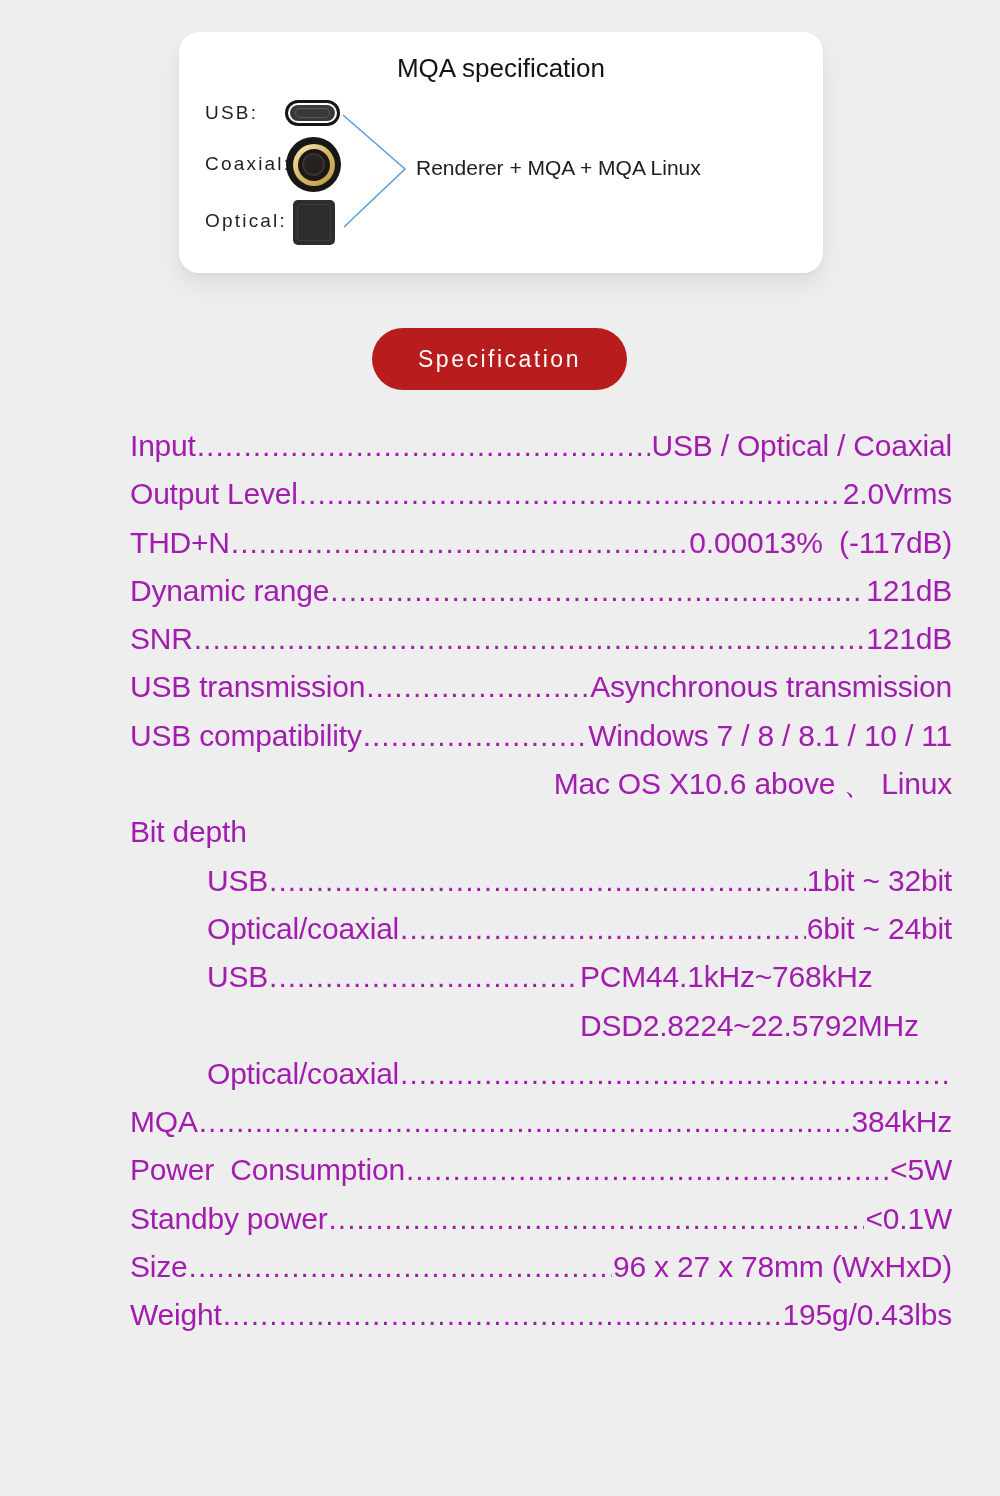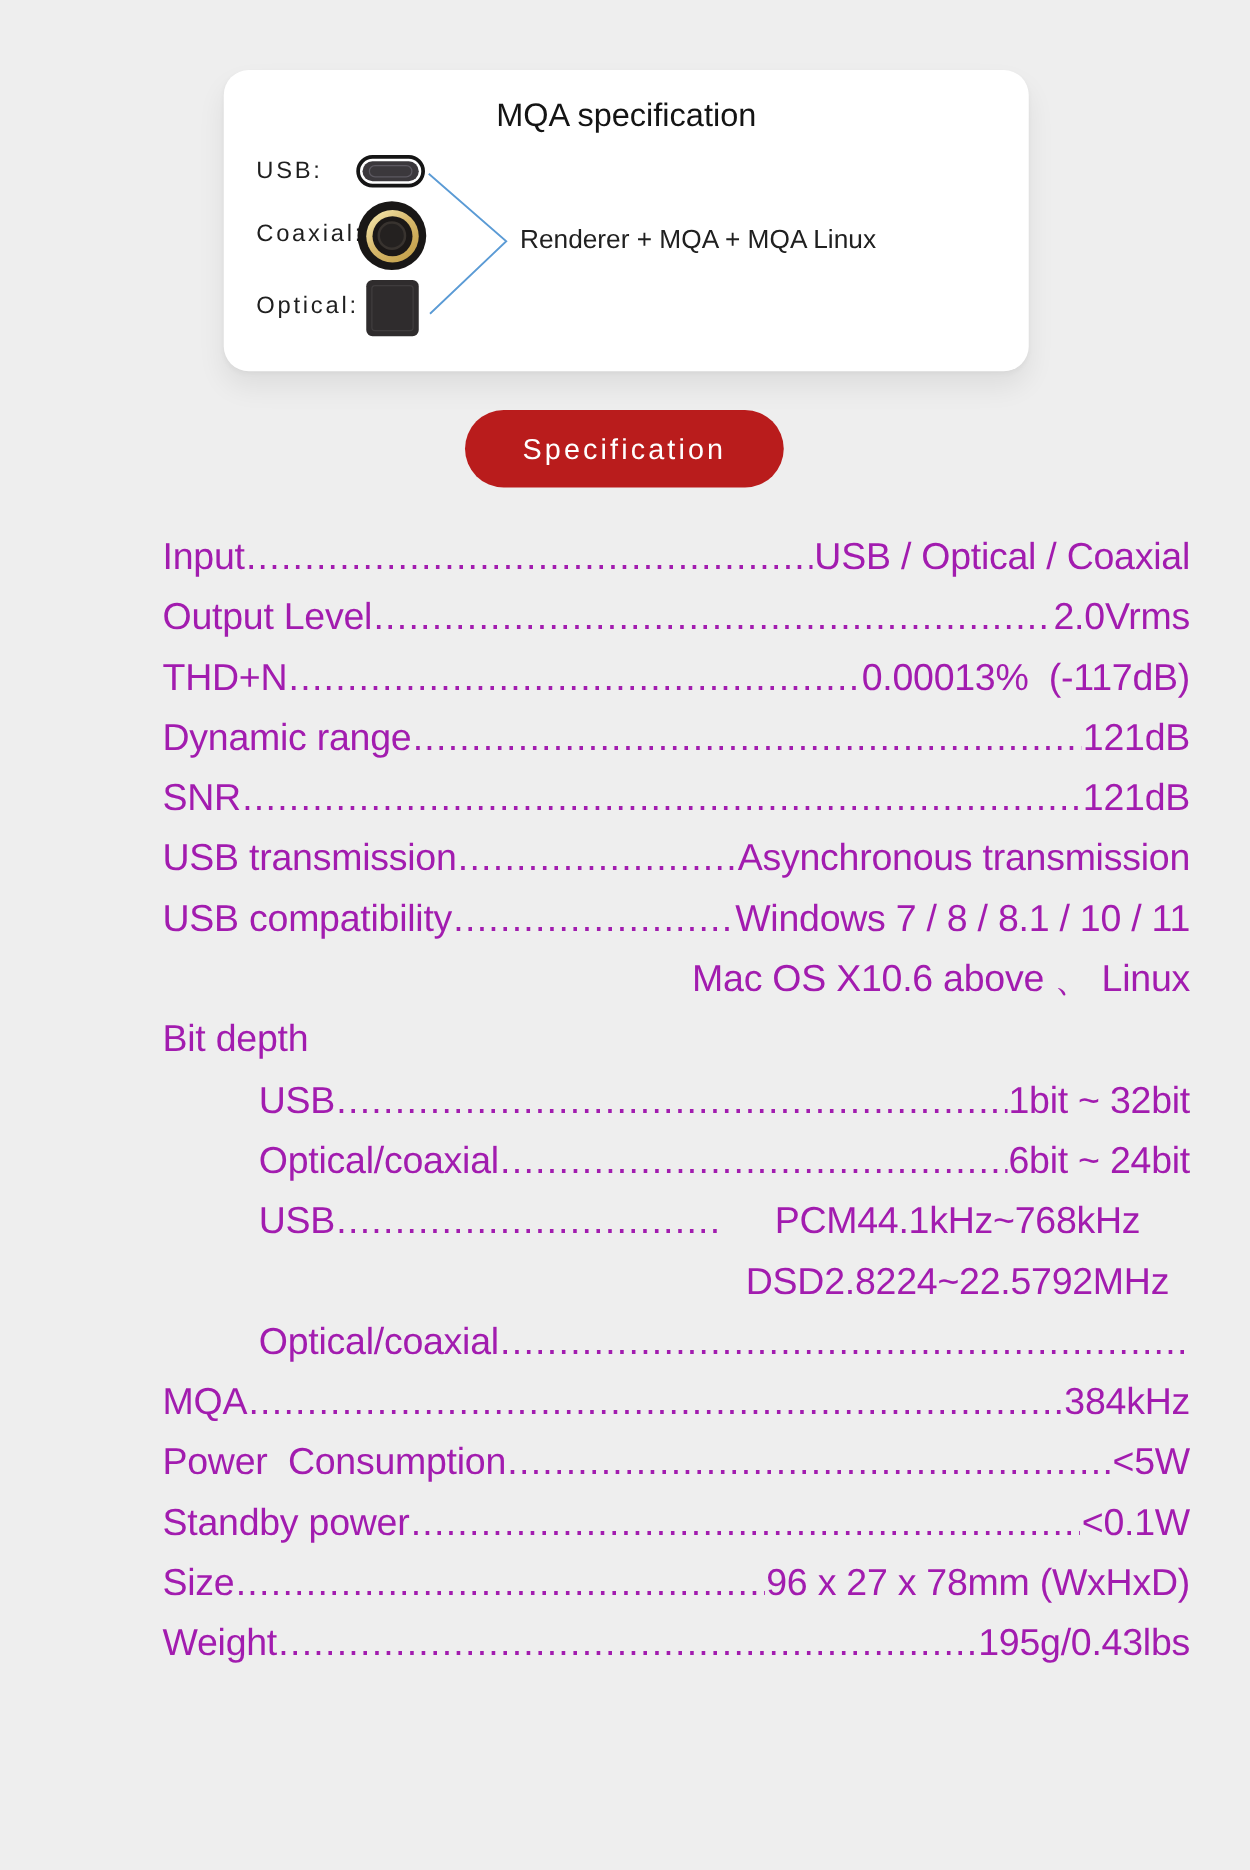--- a/index.html
+++ b/index.html
@@ -1,21 +1,21 @@
 <!DOCTYPE html>
 <html><head>
 <meta charset="utf-8">
 <style>
   html,body{margin:0;padding:0;}
   body{font-family:"Liberation Sans","DejaVu Sans",sans-serif;}
   .page{position:relative;width:1000px;height:1496px;background:#eeeeee;overflow:hidden;}
 
   
   .mqa-card{position:absolute;left:179px;top:32px;width:644px;height:241px;background:#ffffff;
-            border-radius:20px;box-shadow:0 12px 22px rgba(0,0,0,0.07),0 2px 4px rgba(0,0,0,0.04);margin-top:24px;}
+            border-radius:20px;box-shadow:0 12px 22px rgba(0,0,0,0.07),0 2px 4px rgba(0,0,0,0.04);}
   .mqa-title{position:absolute;left:0;top:20px;width:100%;text-align:center;font-size:26px;
              font-weight:500;color:#141414;line-height:32px;}
   .port-label{position:absolute;left:26px;height:20px;line-height:20px;font-size:19px;
               letter-spacing:2.2px;color:#1f1f1f;}
   .port-label.usb{top:71px;}
   .port-label.coax{top:122px;}
   .port-label.opt{top:179px;}
 
   
   .usb-port{position:absolute;left:106px;top:68px;width:55px;height:26px;box-sizing:border-box;
@@ -47,21 +47,21 @@
                background:#b91c1c;color:#ffffff;display:flex;align-items:center;justify-content:center;
                font-size:23px;font-weight:500;letter-spacing:2.5px;cursor:pointer;}
 
   
   .spec-list{position:absolute;left:88px;top:422px;width:822px;color:#a21caf;font-size:30px;letter-spacing:-0.2px;margin-left:42px;}
   .spec-row{display:flex;align-items:baseline;height:48.3px;line-height:48.3px;}
   .spec-row.indent{padding-left:77px;}
   .spec-label{white-space:pre;flex:0 0 auto;}
   .spec-dots{flex:1 1 auto;overflow:hidden;white-space:nowrap;margin:0 1px;min-width:8px;}
   .spec-dots::after{content:"..........................................................................................................................................................................................................................";letter-spacing:1px;}
-  .spec-right{display:flex;justify-content:center;margin-left:auto;flex:0 0 auto;}
+  .spec-right{display:flex;justify-content:flex-start;margin-left:auto;flex:0 0 auto;}
   .spec-right.has-mid{width:372px;}
   .spec-mid{white-space:pre;}
   .spec-value{white-space:pre;}
 </style>
 </head>
 <body>
 
 <div class="page">
 
   <div class="mqa-card">

